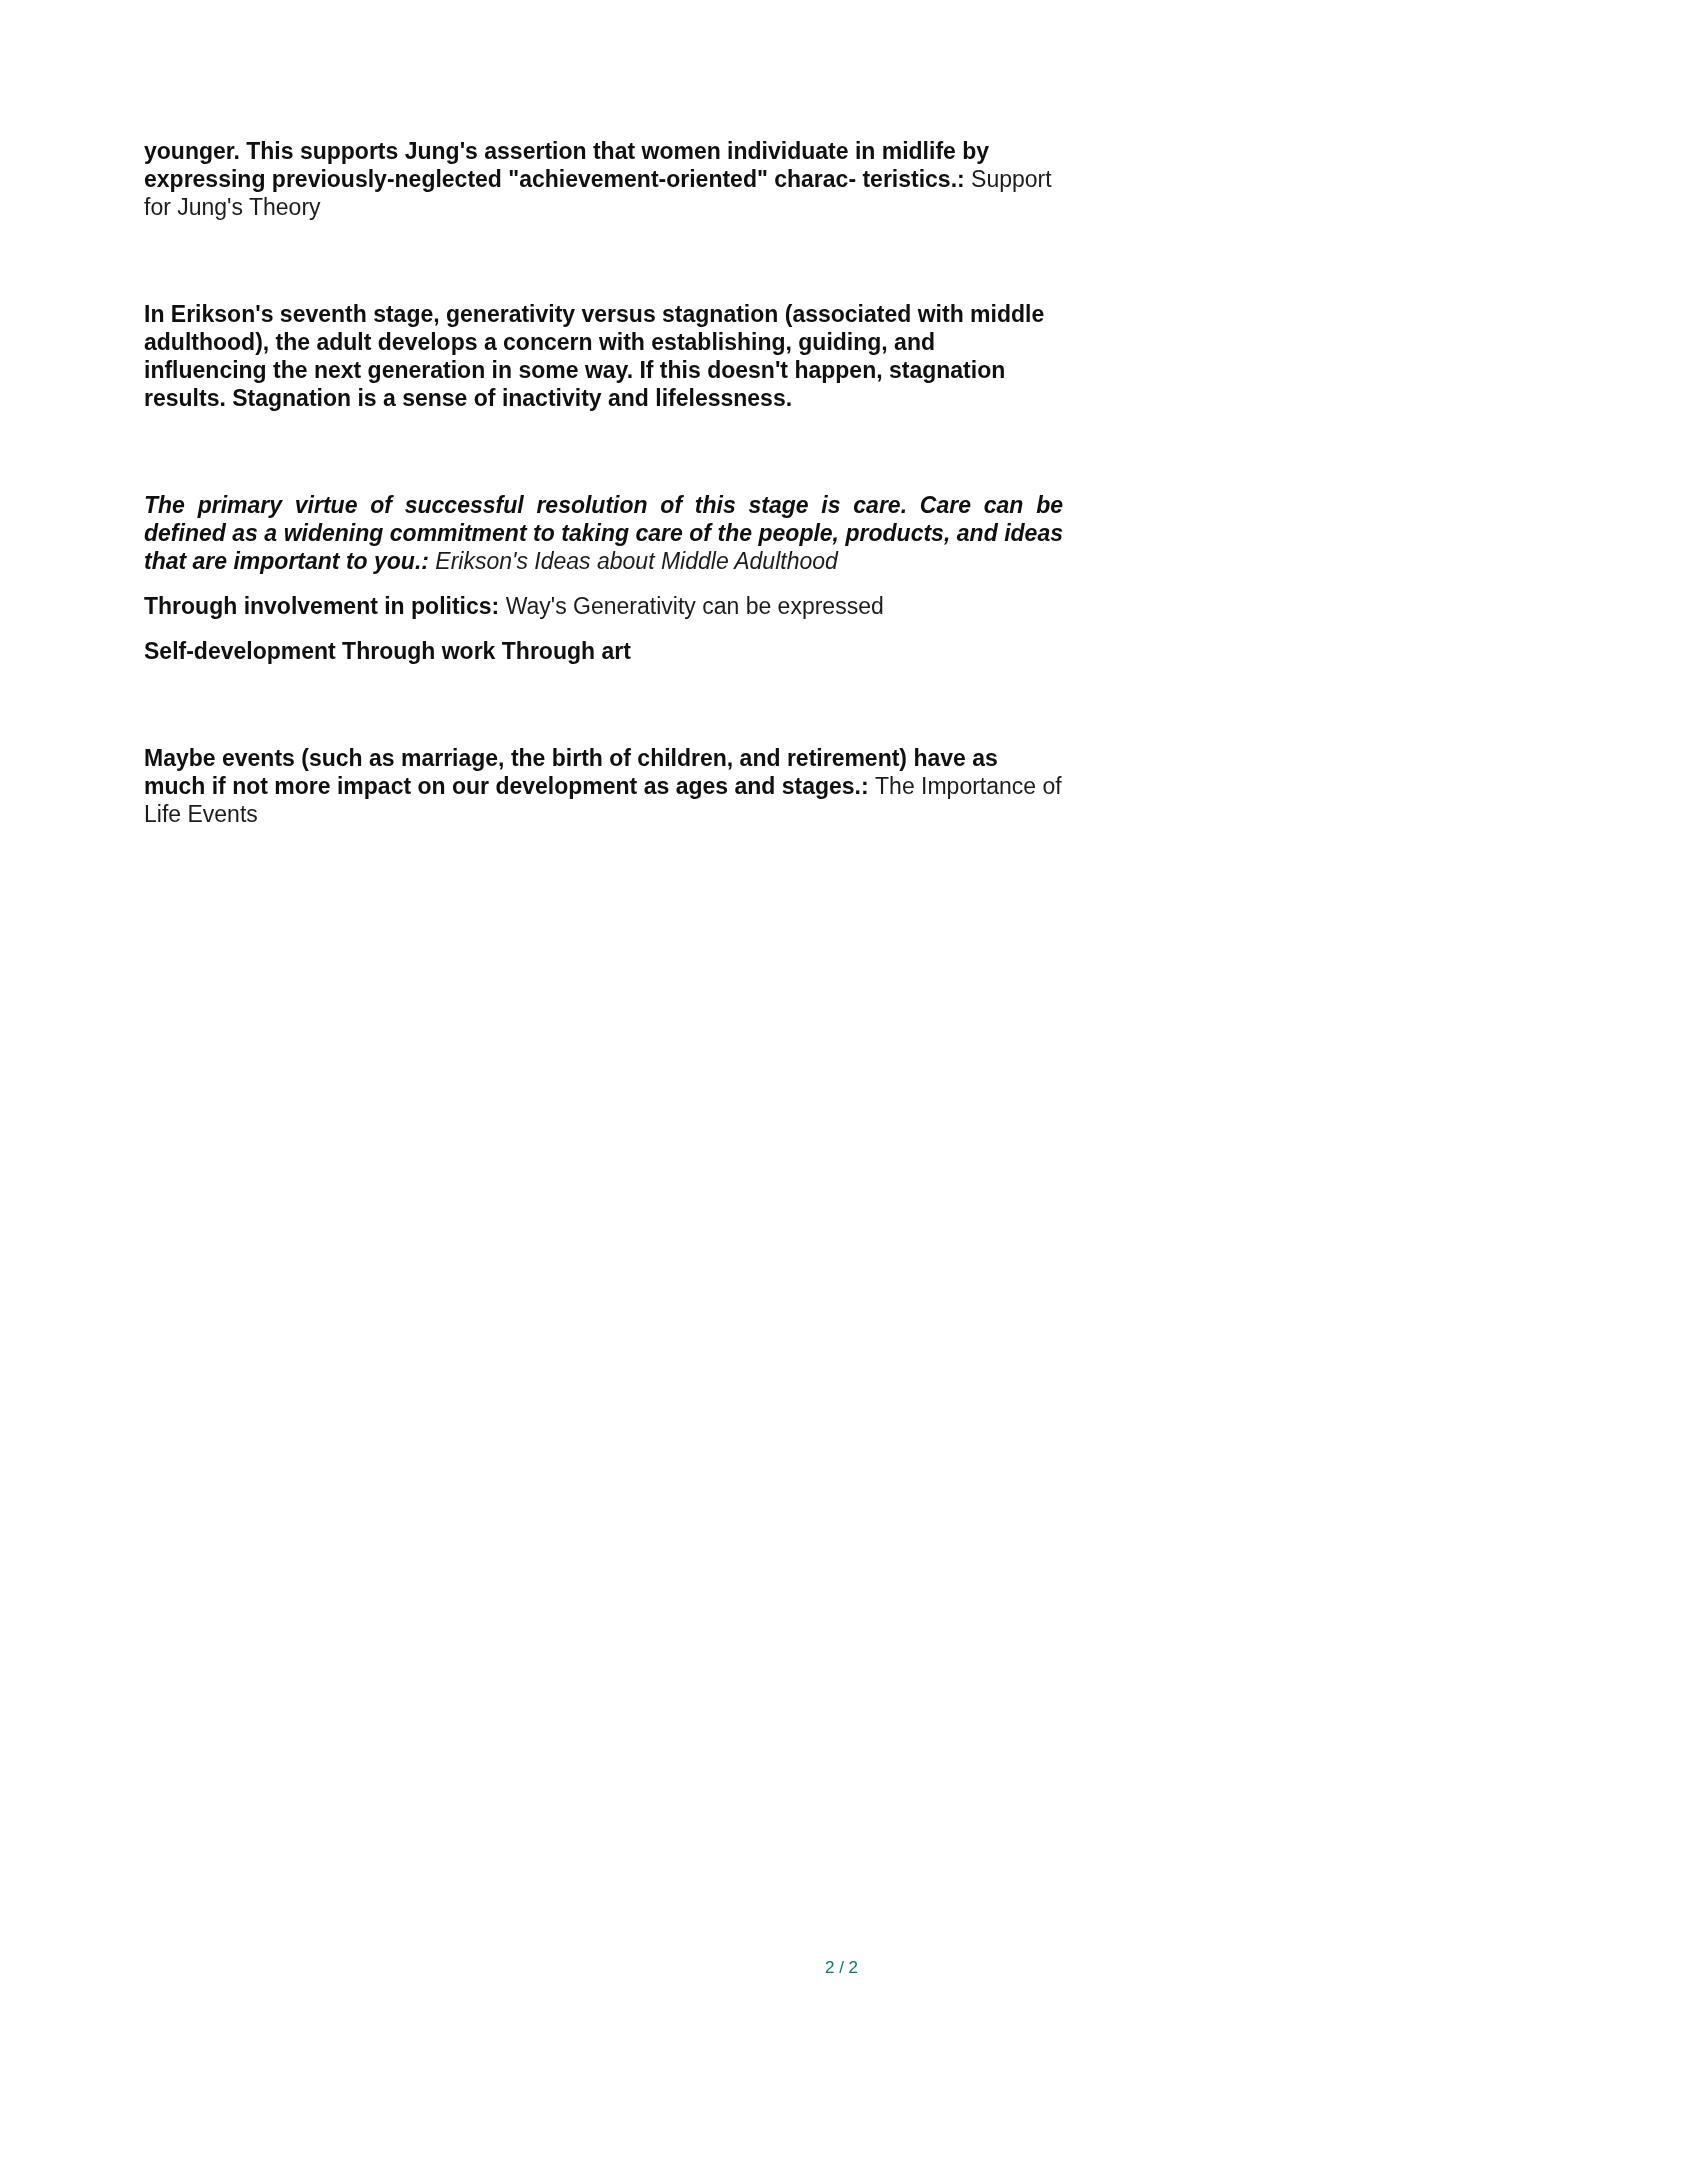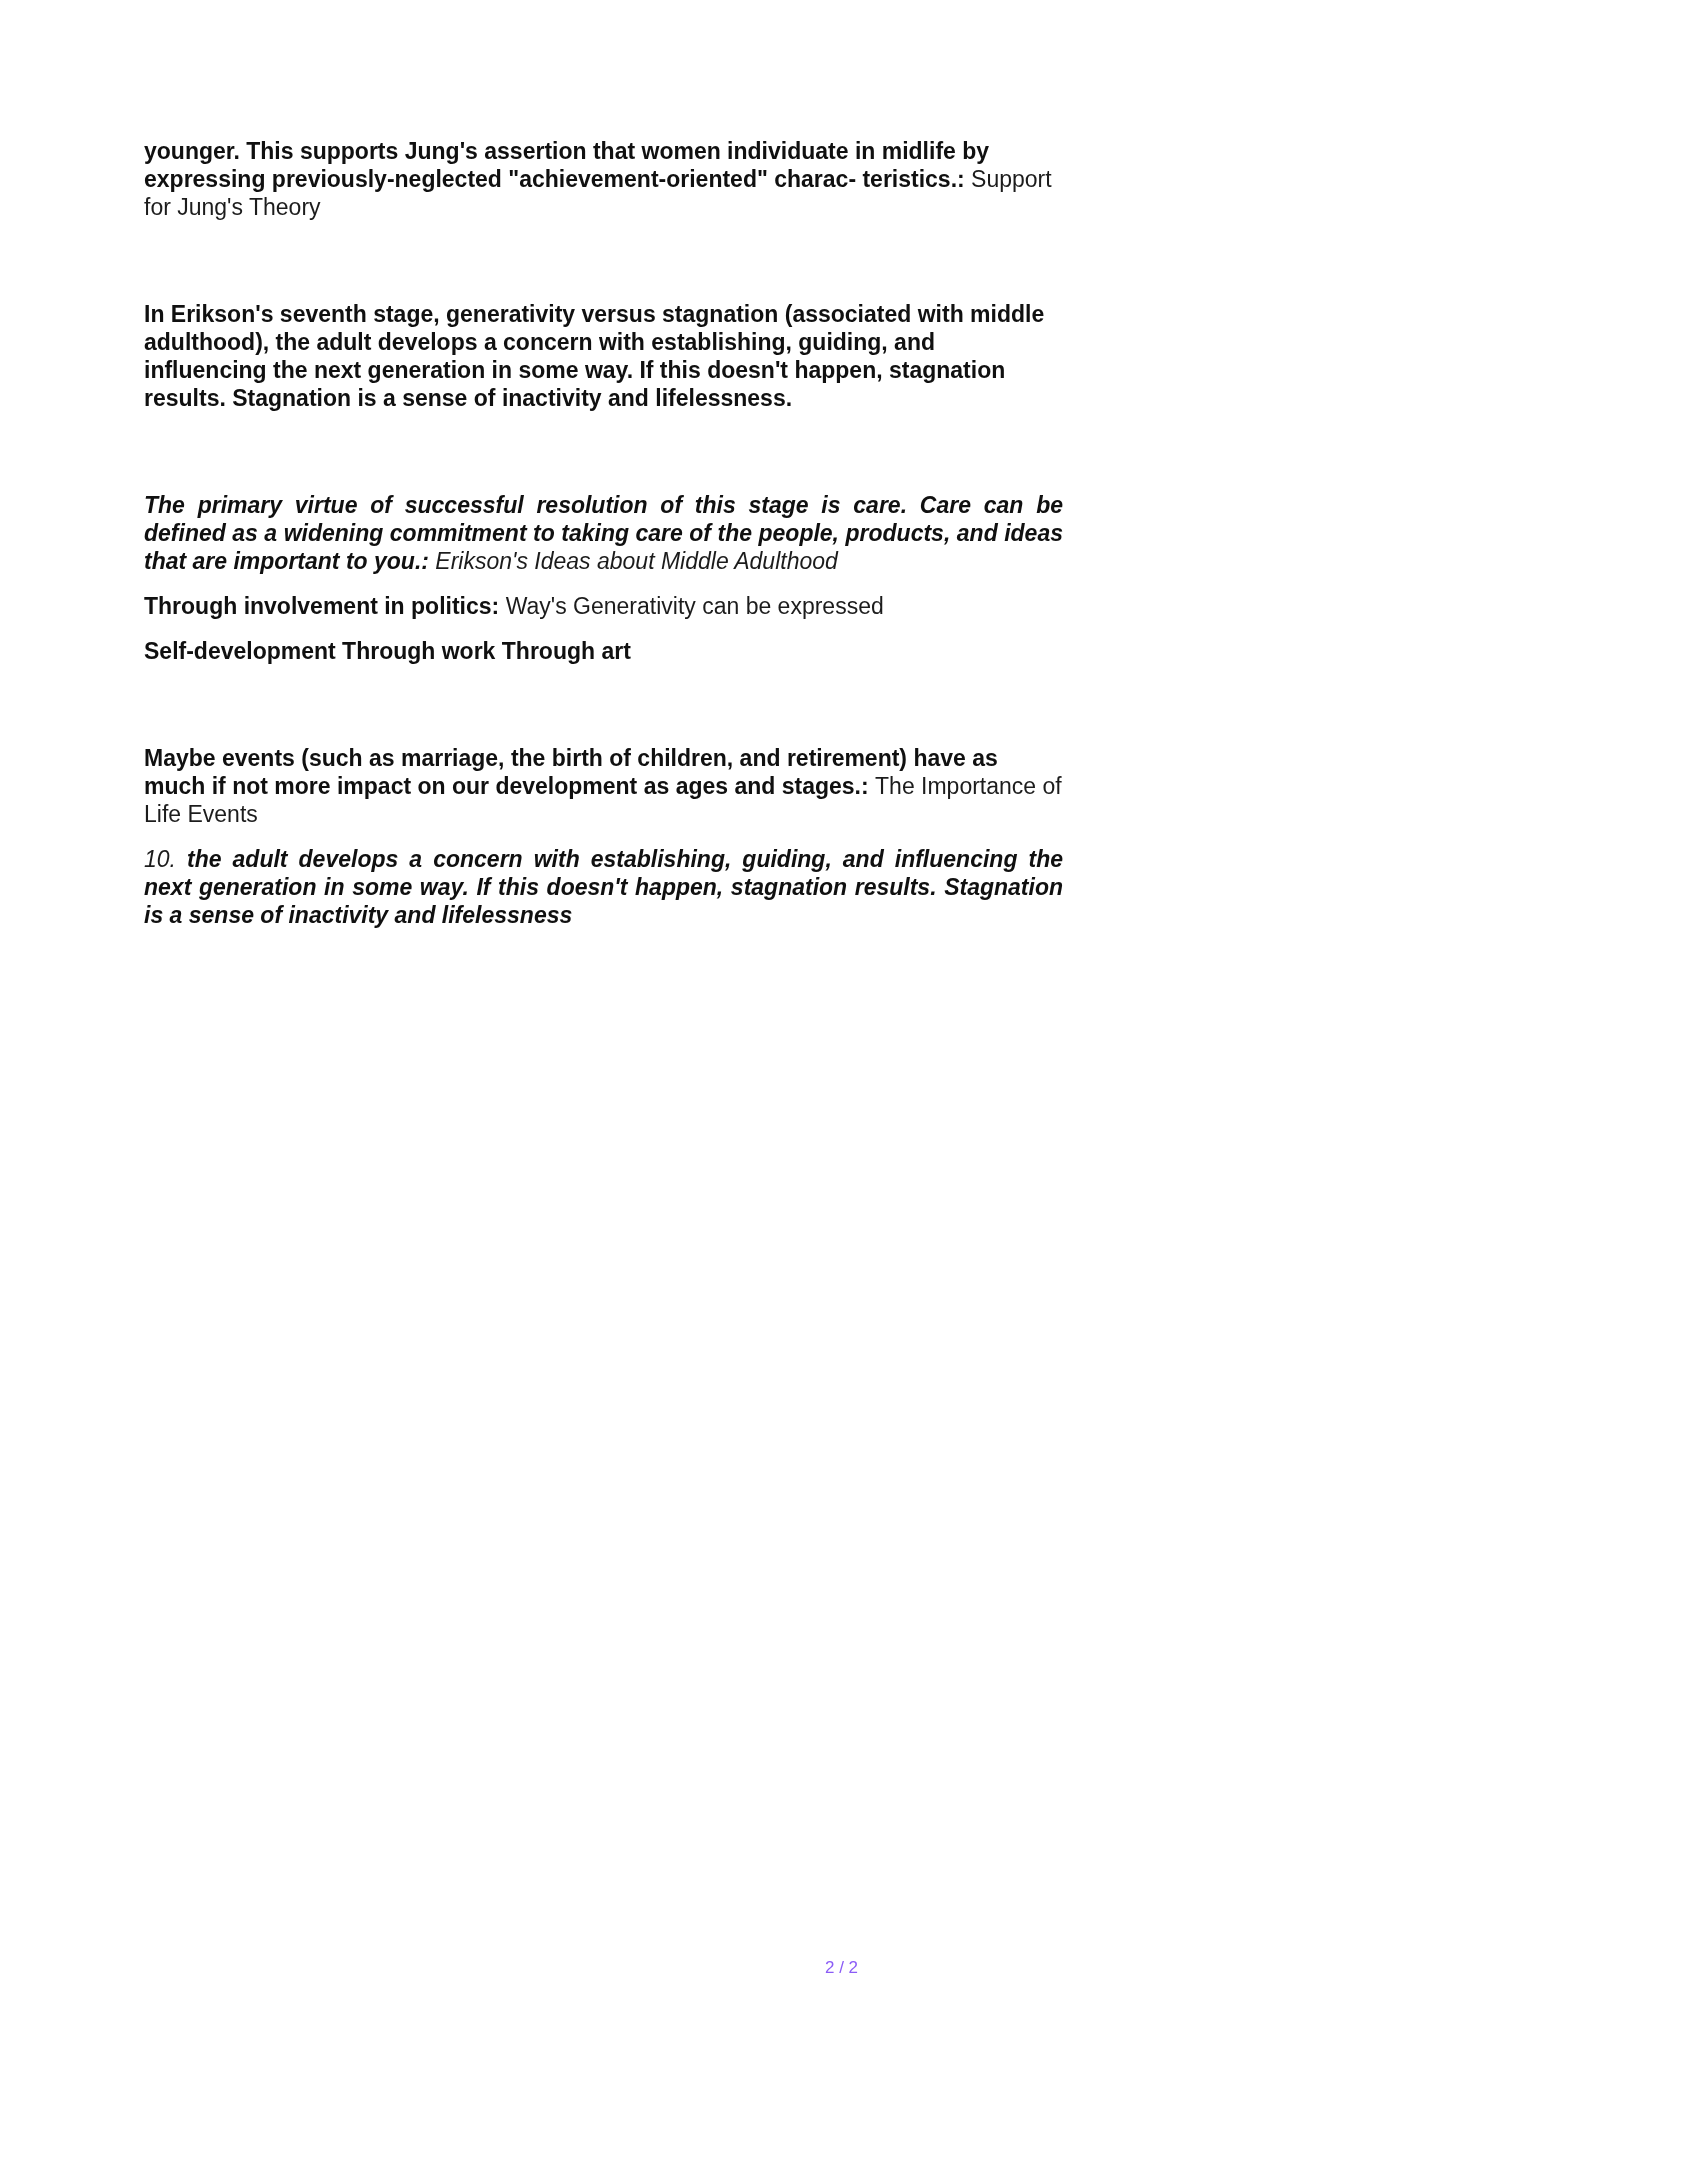--- a/index.html
+++ b/index.html
@@ -41,31 +41,30 @@
     font-weight: normal;
     color: #1c1c1c;
   }
   .footer {
     position: absolute;
     left: 0;
     right: 0;
     top: 1958px;
     text-align: center;
     font-size: 17px;
-    color: #8b5cf6;
+    color: #0f766e;
   }
 </style>
 </head>
 <body>
 
 <div class="page">
   <div class="content">
       <p class="para"><span class="seg-bold">younger. This supports Jung's assertion that women individuate in midlife by expressing previously-neglected "achievement-oriented" charac- teristics.: </span><span class="seg-regular">Support for Jung's Theory</span></p>
       <p class="para spaced"><span class="seg-bold">In Erikson's seventh stage, generativity versus stagnation (associated with middle adulthood), the adult develops a concern with establishing, guiding, and influencing the next generation in some way. If this doesn't happen, stagnation results. Stagnation is a sense of inactivity and lifelessness.</span></p>
       <p class="para spaced justify"><span class="seg-bold">The primary virtue of successful resolution of this stage is care. Care can be defined as a widening commitment to taking care of the people, products, and ideas that are important to you.: </span><span class="seg-regular">Erikson's Ideas about Middle Adulthood</span></p>
       <p class="para"><span class="seg-bold">Through involvement in politics: </span><span class="seg-regular">Way's Generativity can be expressed</span></p>
       <p class="para"><span class="seg-bold">Self-development Through work Through art</span></p>
       <p class="para spaced"><span class="seg-bold">Maybe events (such as marriage, the birth of children, and retirement) have as much if not more impact on our development as ages and stages.: </span><span class="seg-regular">The Importance of Life Events</span></p>
-      <p class="para justify"><span class="seg-regular">10. </span><span class="seg-bold">the adult develops a concern with establishing, guiding, and influencing the next generation in some way. If this doesn't happen, stagnation results. Stagnation is a sense of inactivity and lifelessness</span></p>
     </div>
   <div class="footer">2 / 2</div>
 </div>
 
 
 </body></html>

